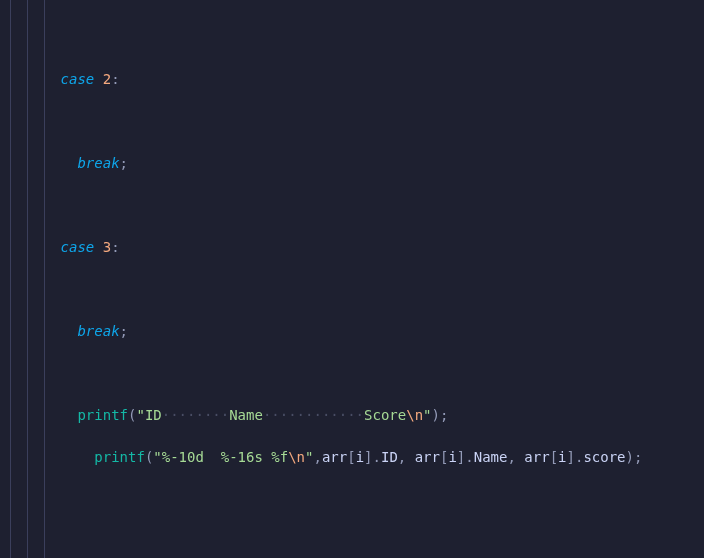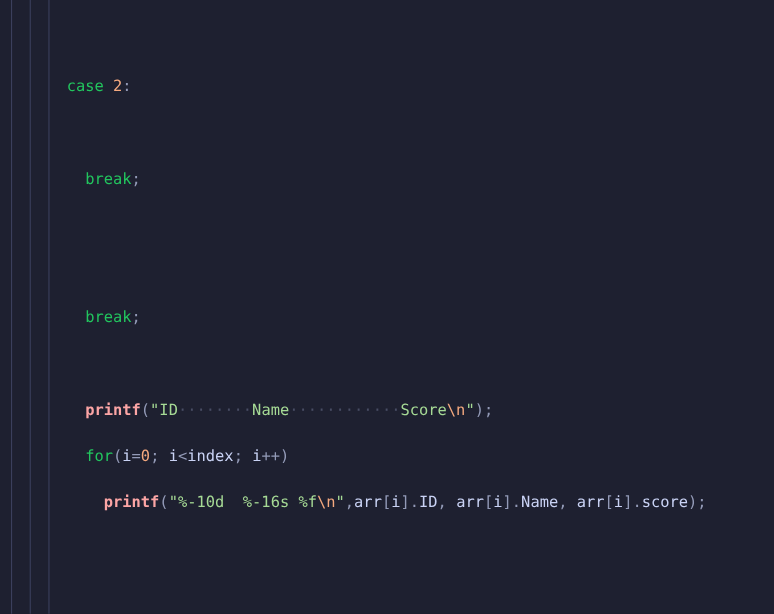--- a/index.html
+++ b/index.html
@@ -28,48 +28,48 @@
     pointer-events: none;
   }
   .guide {
     position: absolute;
     top: 0;
     bottom: 0;
     width: 1px;
     background: #3b3f5c;
   }
   .code span { white-space: pre; }
-  .kw { color: #22c55e; }   
+  .kw { color: #0ea5e9; font-style: italic; }   
   .num { color: #f5a97f; }  
-  .fn { color: #fca5a5; font-weight: bold; }   
+  .fn { color: #14b8a6; }   
   .str { color: #a6da95; }  
   .esc { color: #f5a97f; }  
   .id { color: #cad3f5; }   
   .punc { color: #939ab7; }
   .dots { color:#494d64; }
 </style>
 </head>
 <body>
 
 <div class="editor">
   <div class="guides">
     <div class="guide" style="left:0px"></div>
     <div class="guide" style="left:16.8px"></div>
     <div class="guide" style="left:33.6px"></div>
   </div>
 <div class="code">
 <div>      <span class="kw">case</span> <span class="num">2</span><span class="punc">:</span></div>
 <div>        </div>
 <div>        <span class="kw">break</span><span class="punc">;</span></div>
 <div> </div>
+<div>      <span class="kw">case</span> <span class="num">3</span><span class="punc">:</span></div>
 <div>        </div>
 <div>        <span class="kw">break</span><span class="punc">;</span></div>
 <div> </div>
 <div>        <span class="fn">printf</span><span class="punc">(</span><span class="str">"ID</span><span class="dots">········</span><span class="str">Name</span><span class="dots">············</span><span class="str">Score</span><span class="esc">\n</span><span class="str">"</span><span class="punc">)</span><span class="punc">;</span></div>
-<div>        <span class="kw">for</span><span class="punc">(</span><span class="id">i</span><span class="punc">=</span><span class="num">0</span><span class="punc">;</span> <span class="id">i</span><span class="punc">&lt;</span><span class="id">index</span><span class="punc">;</span> <span class="id">i</span><span class="punc">++</span><span class="punc">)</span></div>
 <div>          <span class="fn">printf</span><span class="punc">(</span><span class="str">"%-10d  %-16s %f</span><span class="esc">\n</span><span class="str">"</span><span class="punc">,</span><span class="id">arr</span><span class="punc">[</span><span class="id">i</span><span class="punc">]</span><span class="punc">.</span><span class="id">ID</span><span class="punc">,</span> <span class="id">arr</span><span class="punc">[</span><span class="id">i</span><span class="punc">]</span><span class="punc">.</span><span class="id">Name</span><span class="punc">,</span> <span class="id">arr</span><span class="punc">[</span><span class="id">i</span><span class="punc">]</span><span class="punc">.</span><span class="id">score</span><span class="punc">)</span><span class="punc">;</span></div>
 
 
 
 
 
 
 
 
 

